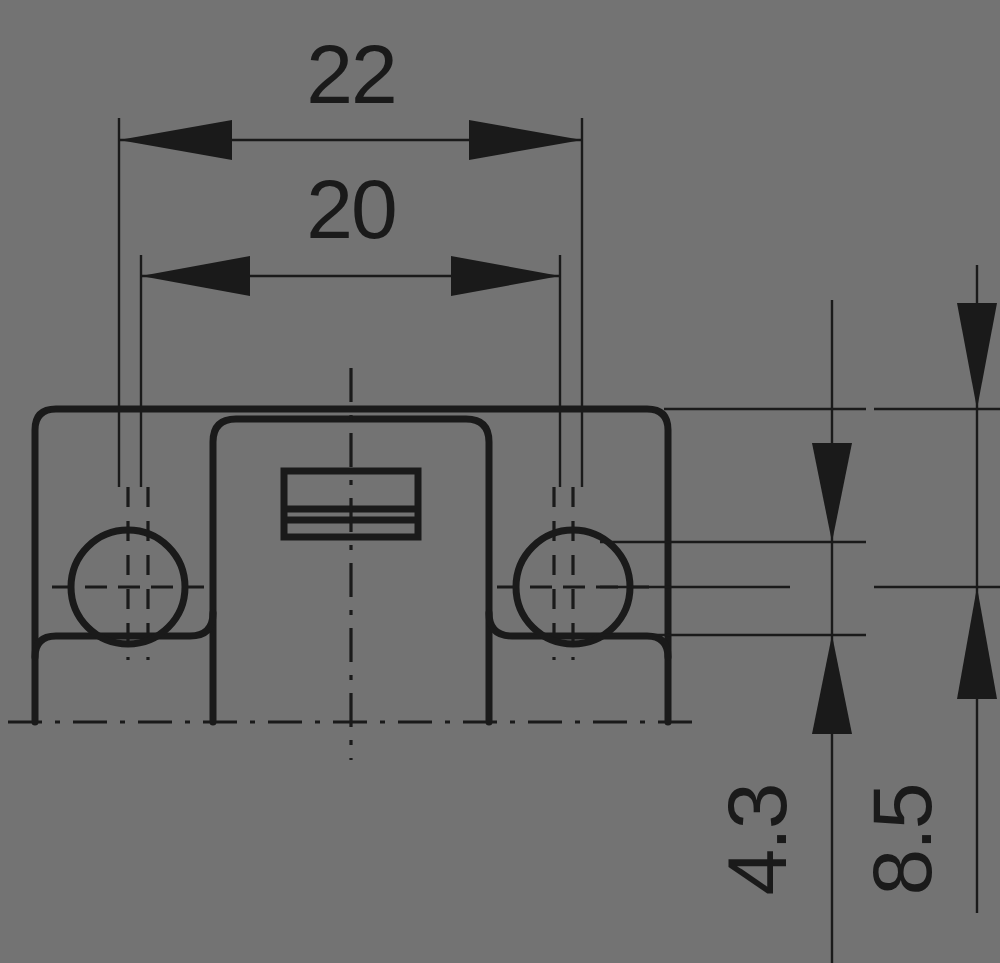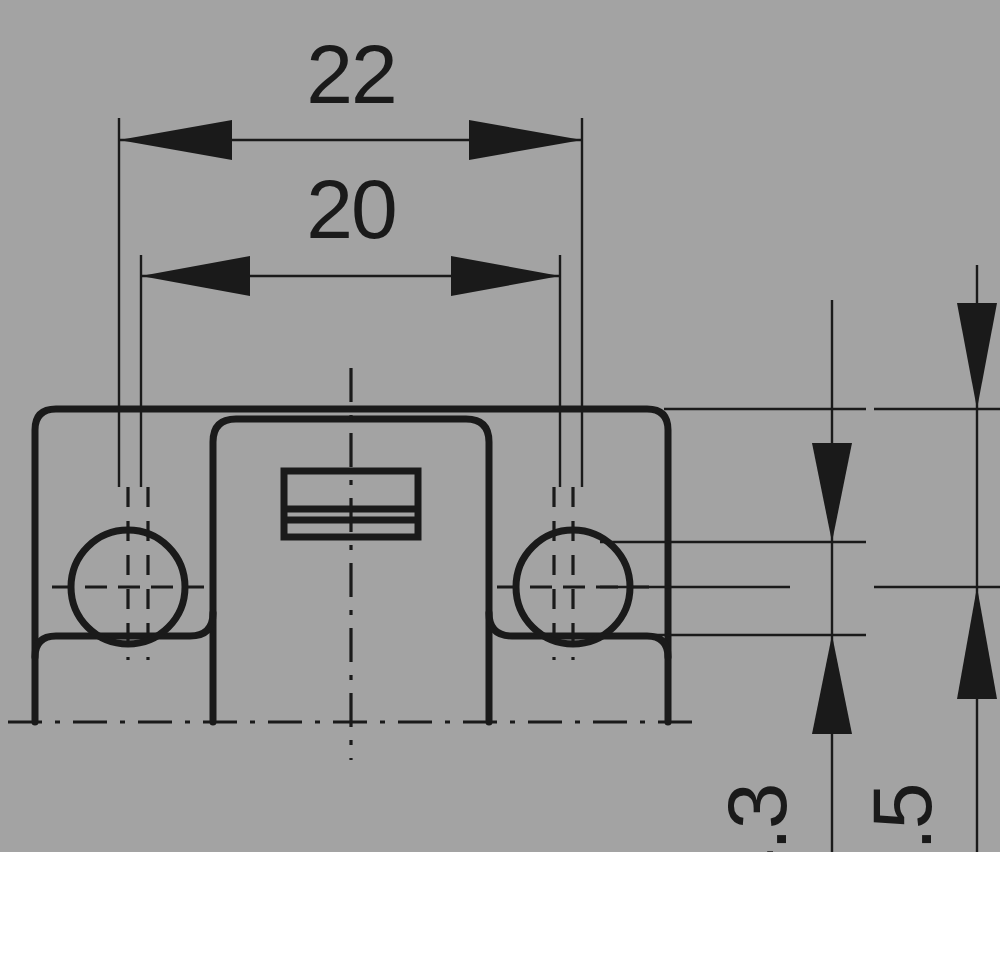--- a/index.html
+++ b/index.html
@@ -6,22 +6,22 @@
     margin: 0;
     padding: 0;
     background: #ffffff;
   }
   body {
     font-family: "Liberation Sans", sans-serif;
   }
   #drawing-root {
     position: relative;
     width: 1000px;
-    height: 852px;
-    background: #a3a3a3;
+    height: 963px;
+    background: #737373;
     overflow: hidden;
   }
   svg#tech-drawing {
     display: block;
     width: 1000px;
     height: 963px;
   }
   .dim-text {
     font-family: "Liberation Sans", sans-serif;
     font-size: 84px;

